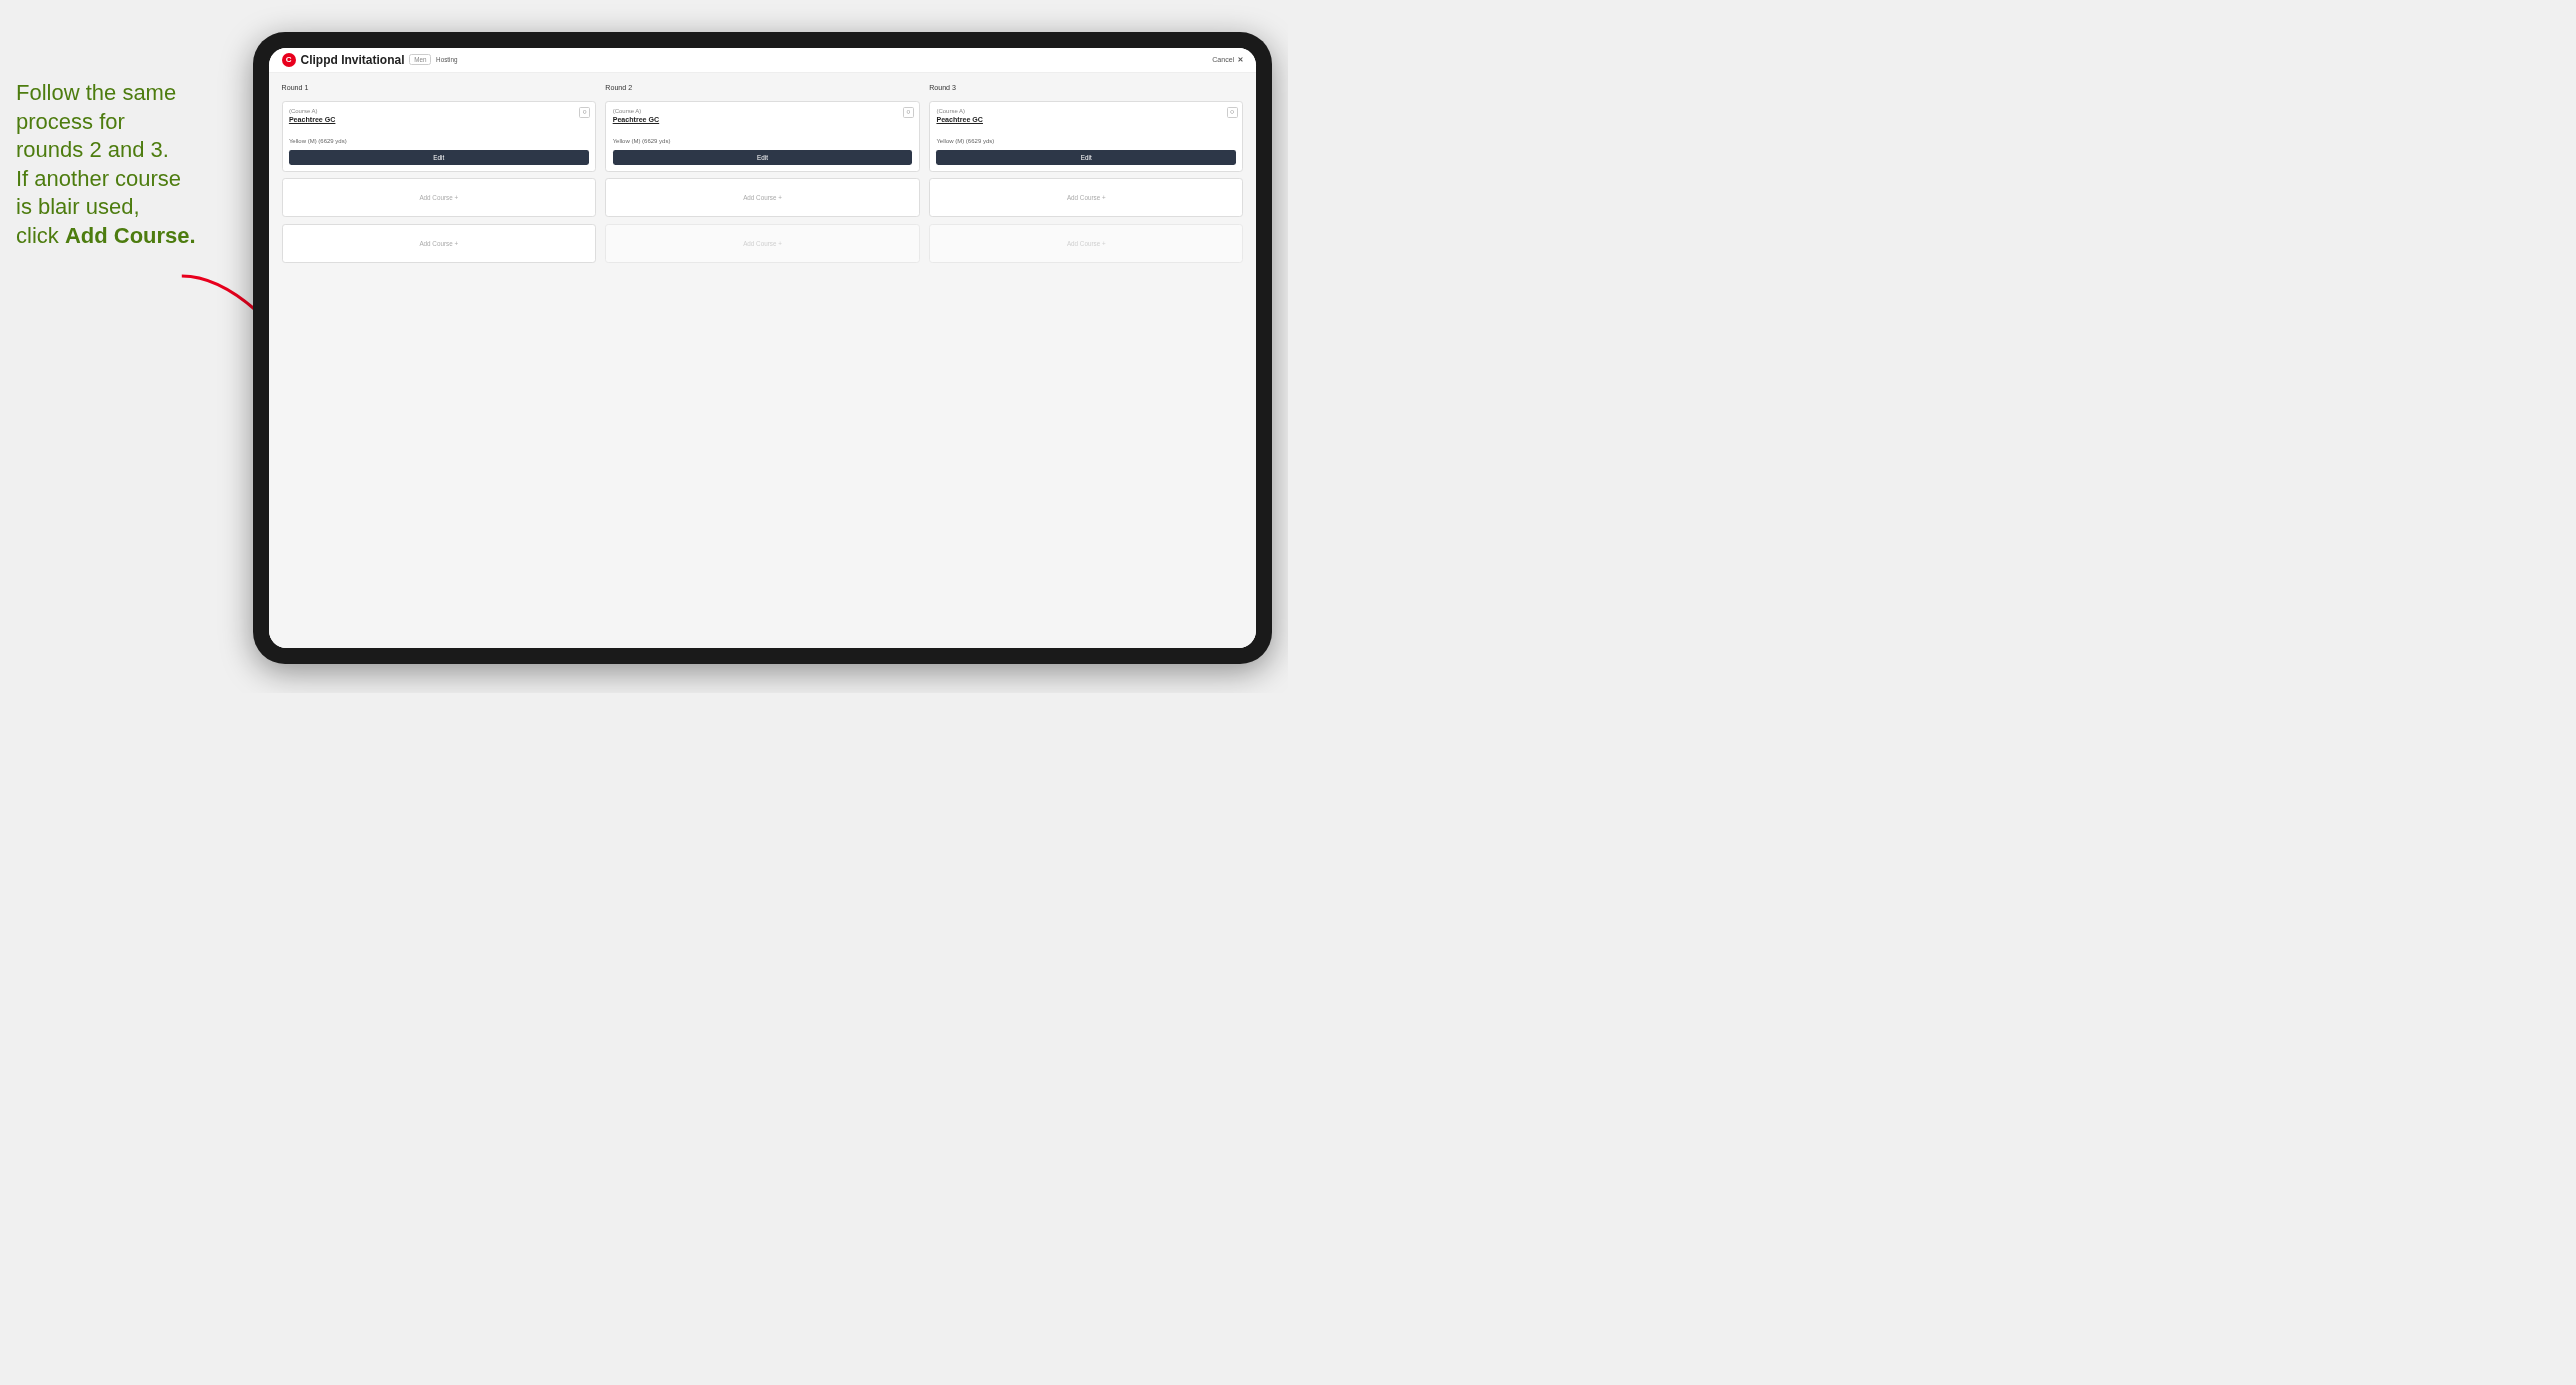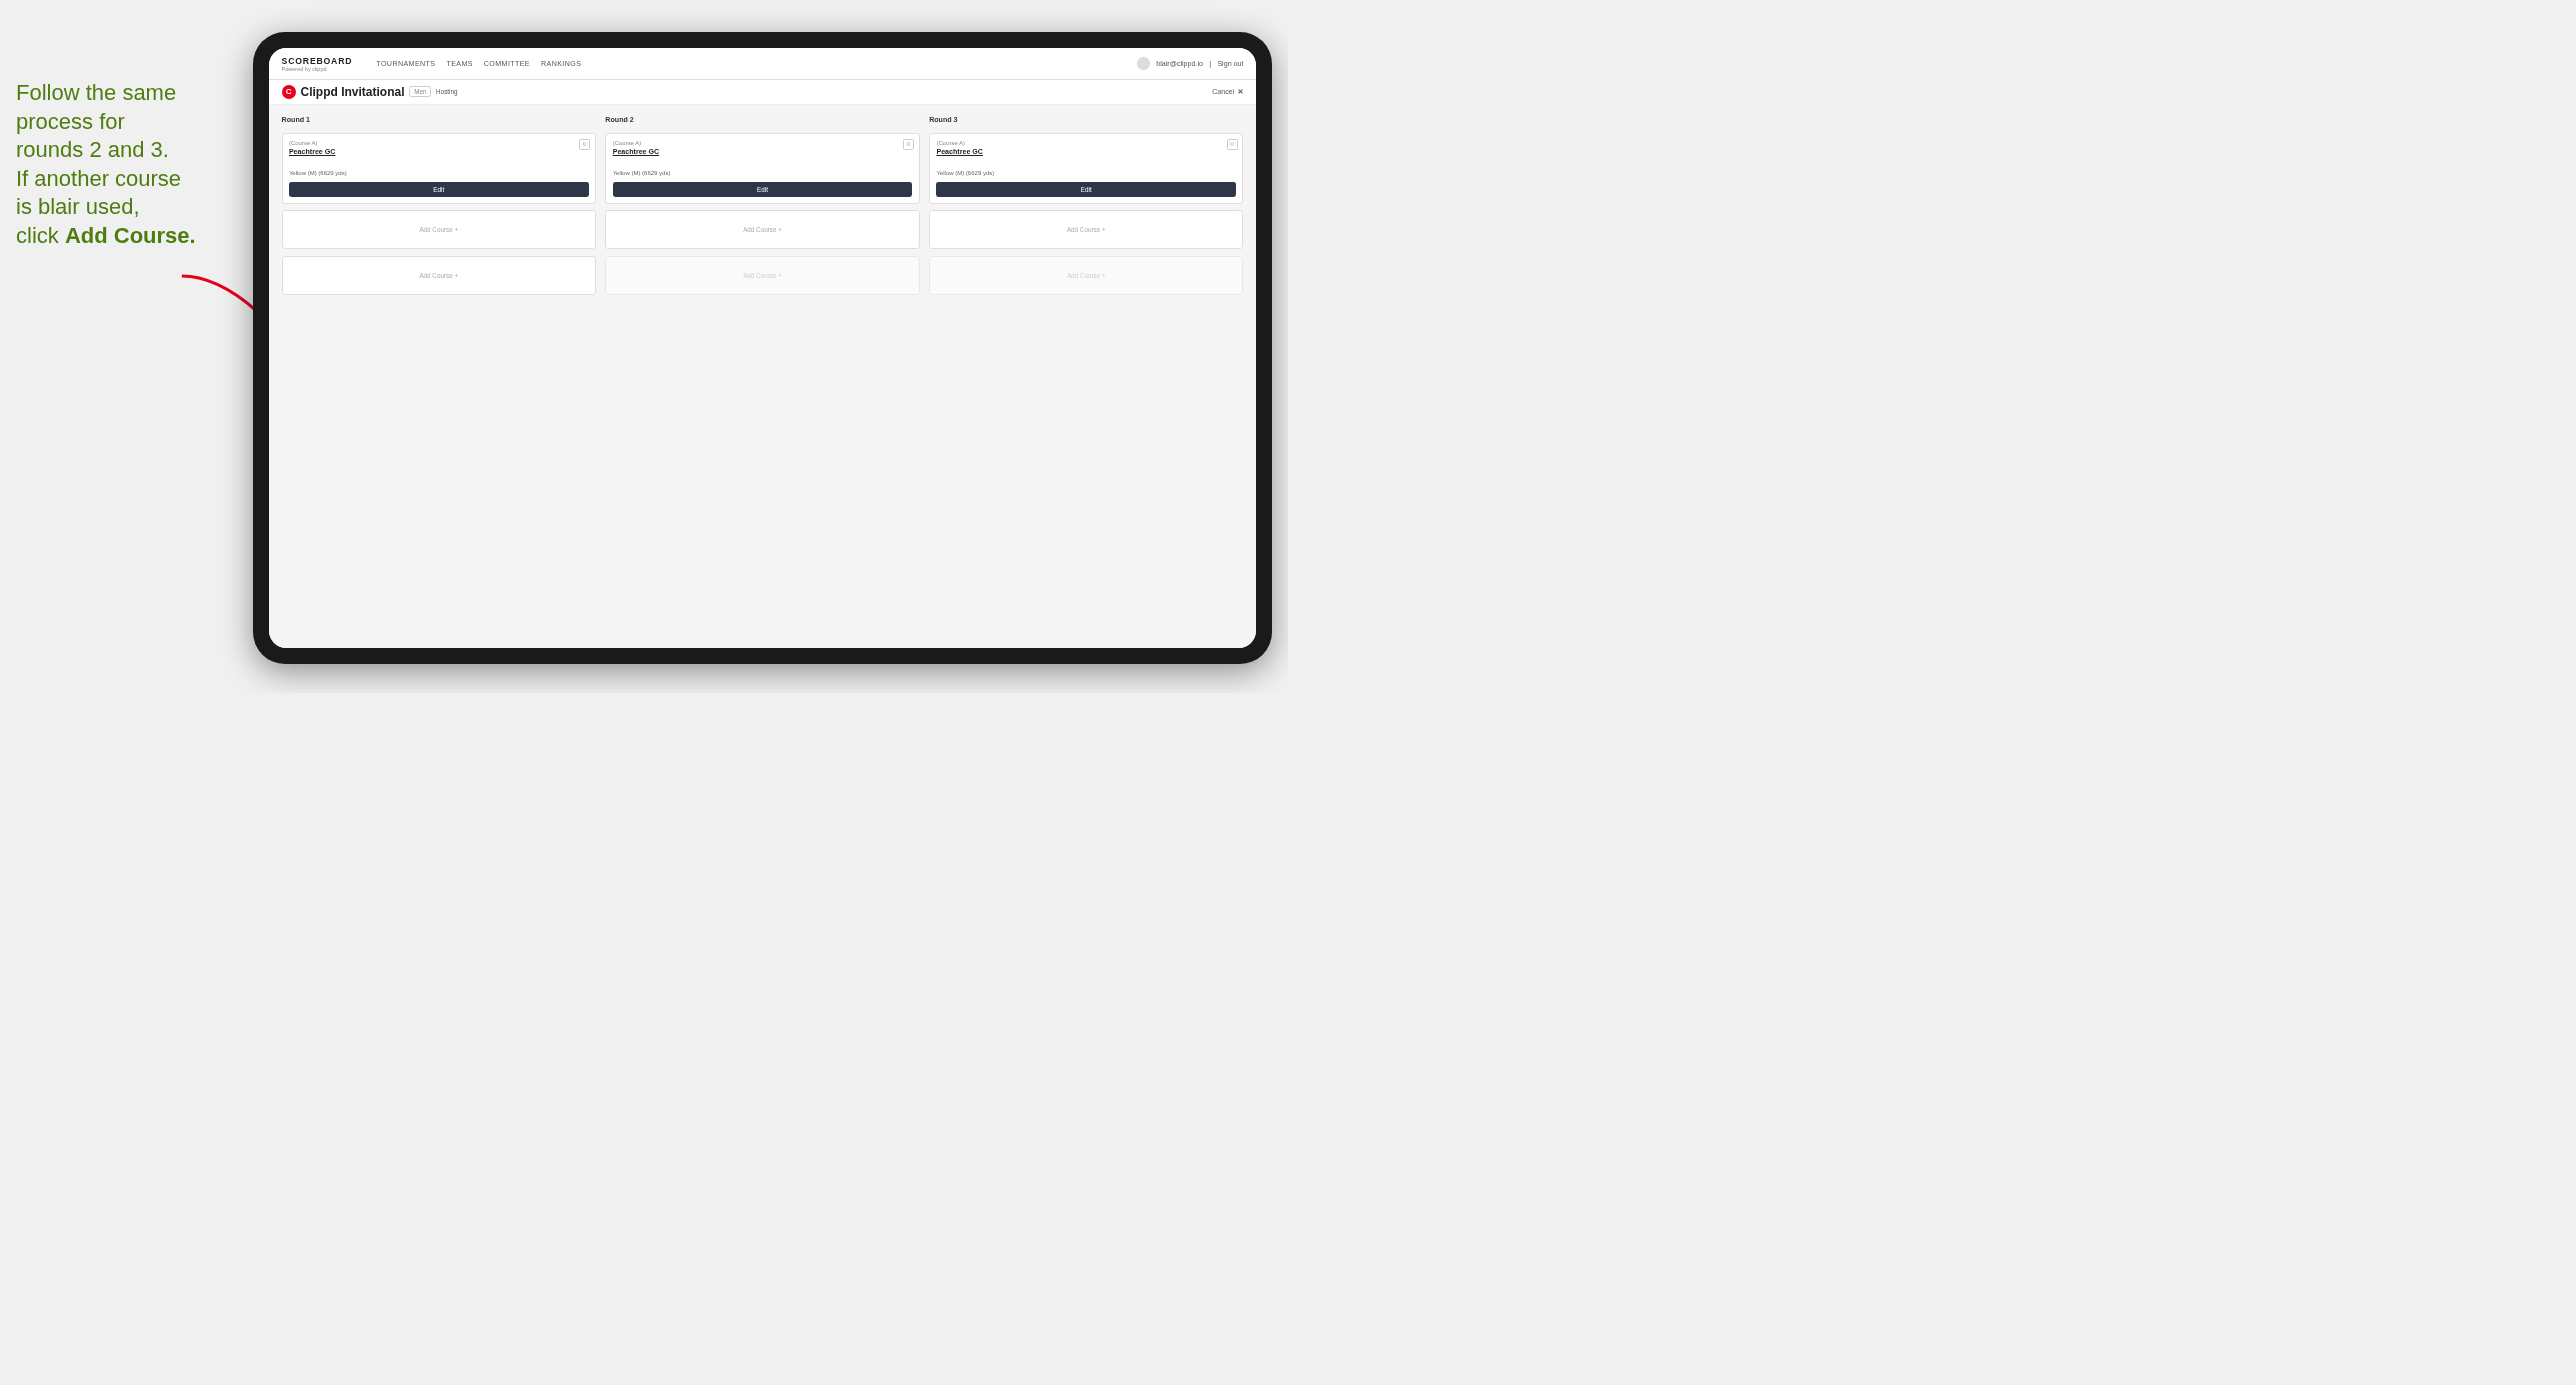--- a/index.html
+++ b/index.html
@@ -213,21 +213,21 @@
     }
 
     .round-column {
       display: flex;
       flex-direction: column;
       gap: 6.3px;
     }
 
     .round-label {
       font-size: 7.1px;
-      font-weight: 700;
+      font-weight: 400;
       color: #333;
       margin-bottom: 3.2px;
     }
 
     
     .course-card {
       background: #fff;
       border: 0.8px solid #ddd;
       border-radius: 3.2px;
       padding: 6.3px;
@@ -321,38 +321,20 @@
         <polygon points="0 0, 10 3.5, 0 7" fill="#e8001d"></polygon>
       </marker>
     </defs>
     <path d="M 20 10 Q 80 10 150 90" stroke="#e8001d" stroke-width="4" fill="none" marker-end="url(#arrowhead)"></path>
   </svg>
 </div>
 
 <div class="tablet-frame">
   <div class="tablet-screen">
 
-    <div class="top-nav">
-      <div class="scoreboard-logo">
-        <span class="logo-main">SCOREBOARD</span>
-        <span class="logo-sub">Powered by clippd</span>
-      </div>
-      <div class="nav-links">
-        <a class="nav-link">TOURNAMENTS</a>
-        <a class="nav-link">TEAMS</a>
-        <a class="nav-link">COMMITTEE</a>
-        <a class="nav-link">RANKINGS</a>
-      </div>
-      <div class="nav-right">
-        <div class="user-avatar"></div>
-        <span>blair@clippd.io</span>
-        <span>|</span>
-        <span class="sign-out-link">Sign out</span>
-      </div>
-    </div>
 
     <div class="sub-header">
       <div class="tournament-info">
         <div class="c-logo">C</div>
         <span class="tournament-name">Clippd Invitational</span>
         <span class="tournament-badge">Men</span>
         <span class="hosting-badge">Hosting</span>
       </div>
       <span class="cancel-btn">
         <span>Cancel</span><span class="cancel-x">✕</span>

